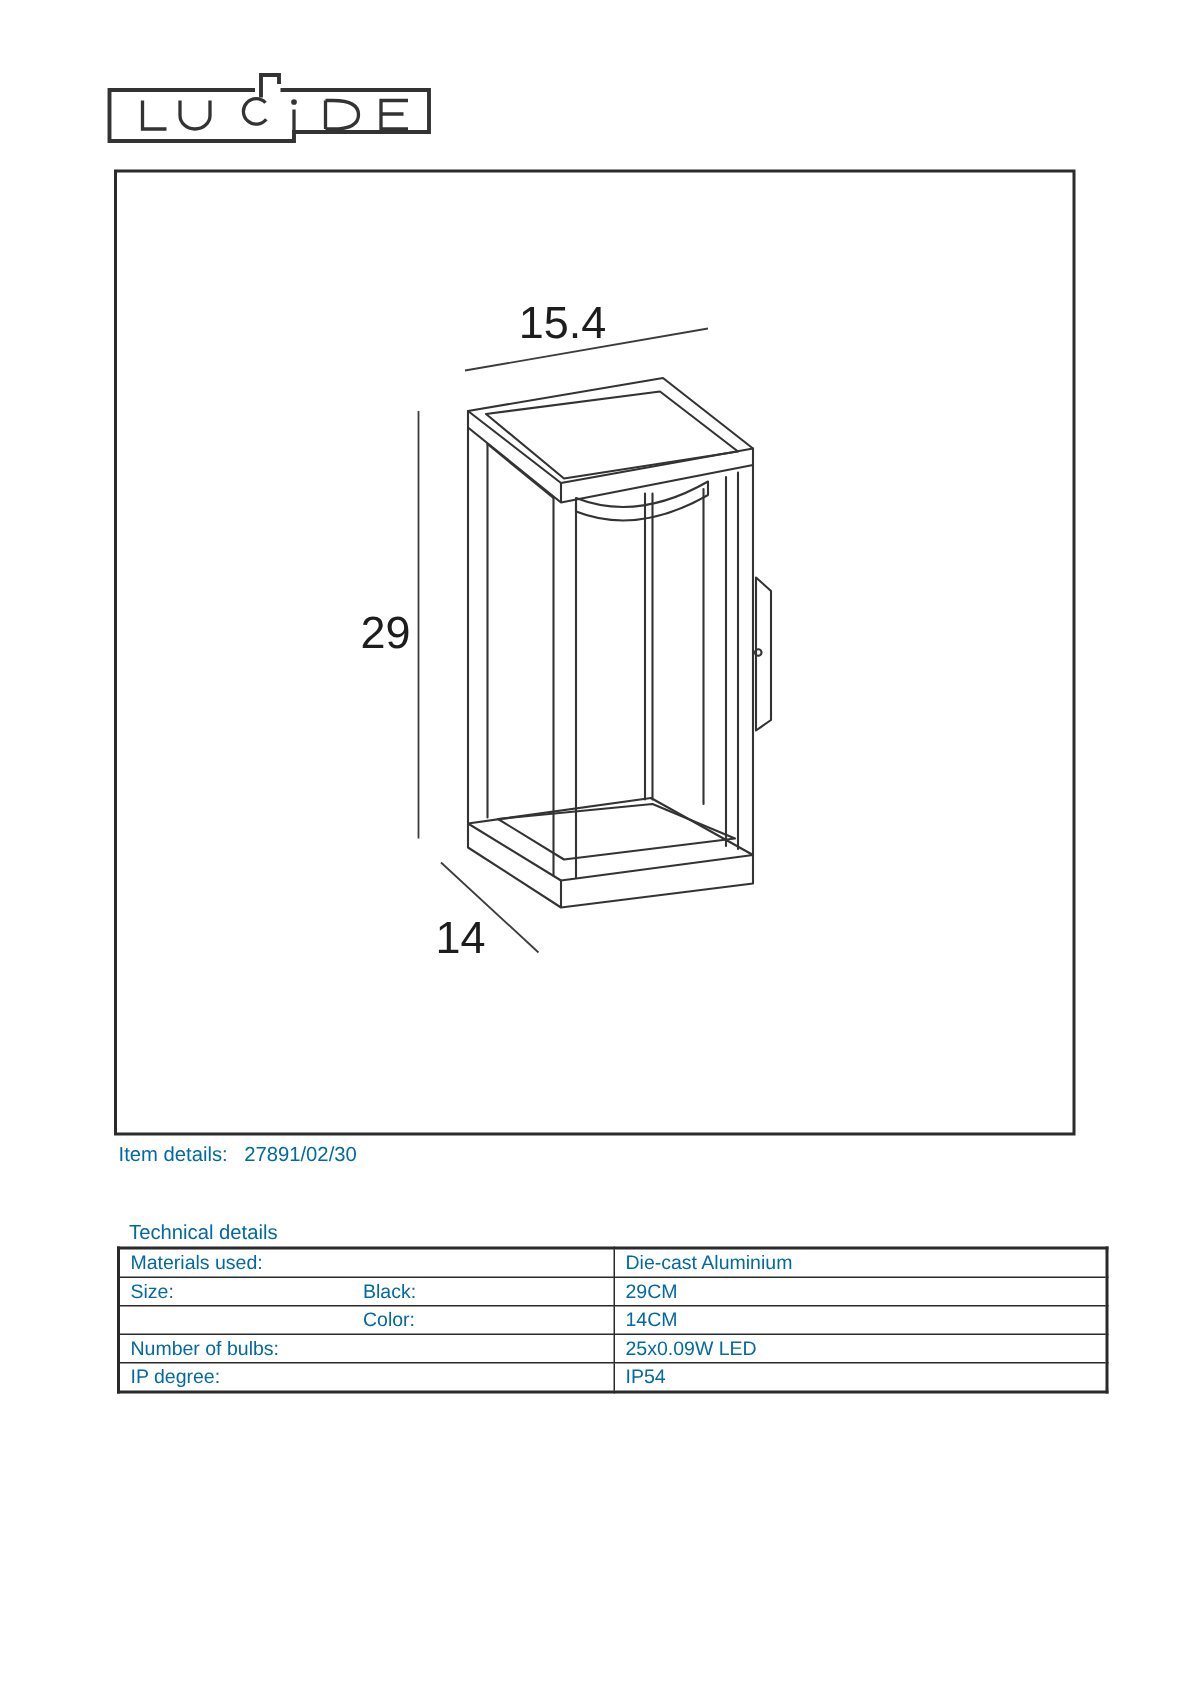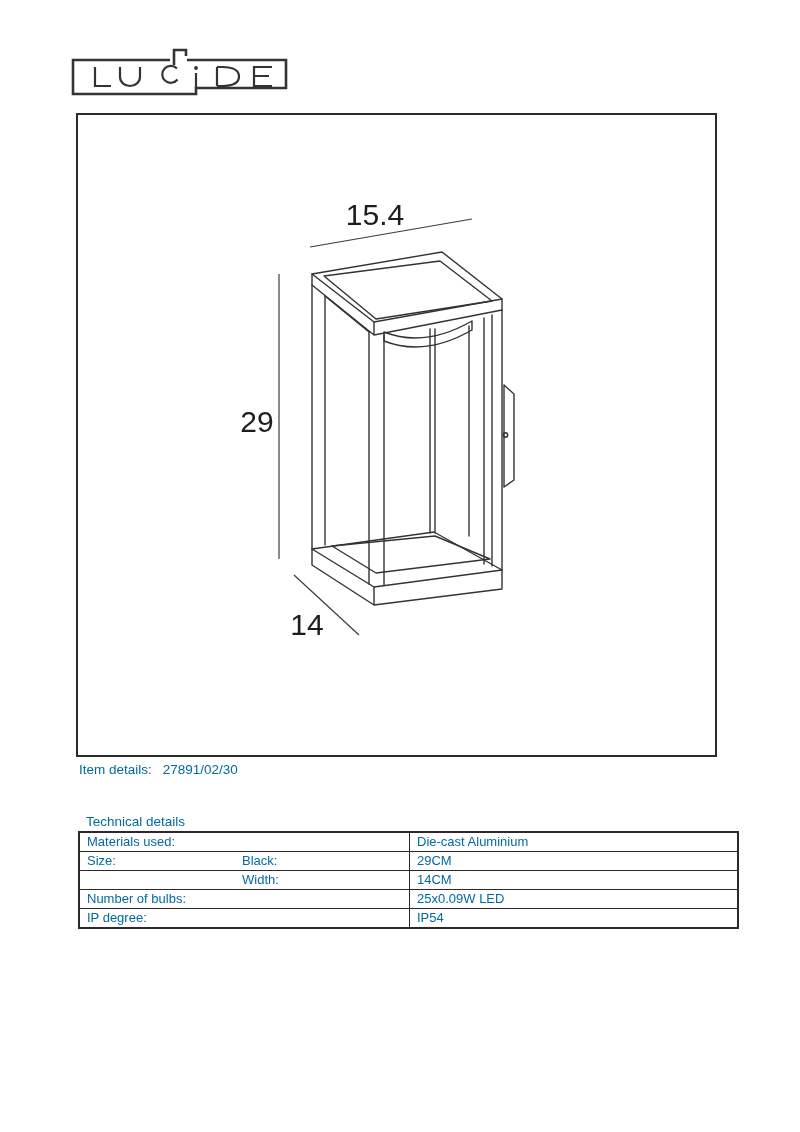--- a/index.html
+++ b/index.html
@@ -120,21 +120,21 @@
 
 
 
     <tr>
       <td class="c1"><span class="lbl">Size:</span><span class="sub">Black:</span></td>
       <td class="c2">29CM</td>
     </tr>
 
 
     <tr>
-      <td class="c1"><span class="lbl"></span><span class="sub">Width:</span></td>
+      <td class="c1"><span class="lbl"></span><span class="sub">Color:</span></td>
       <td class="c2">14CM</td>
     </tr>
 
 
 
 
     <tr>
       <td class="c1"><span class="lbl">Number of bulbs:</span><span class="sub"></span></td>
       <td class="c2">25x0.09W LED</td>
     </tr>

